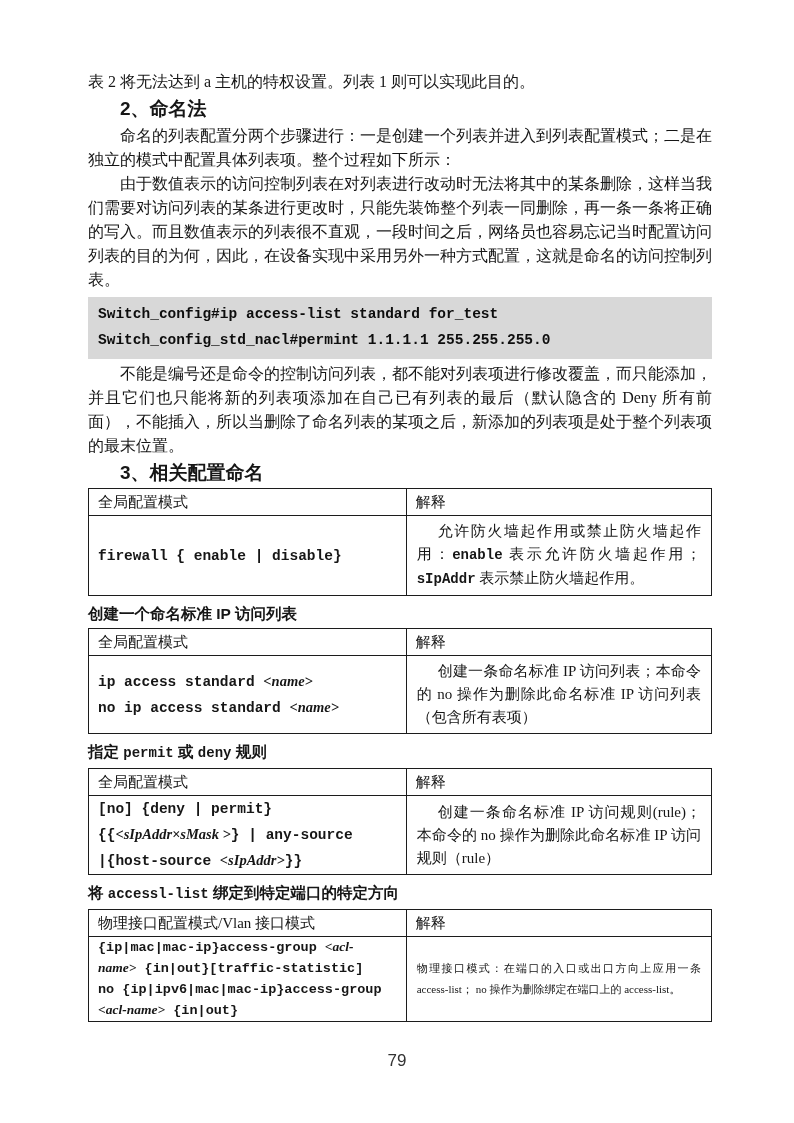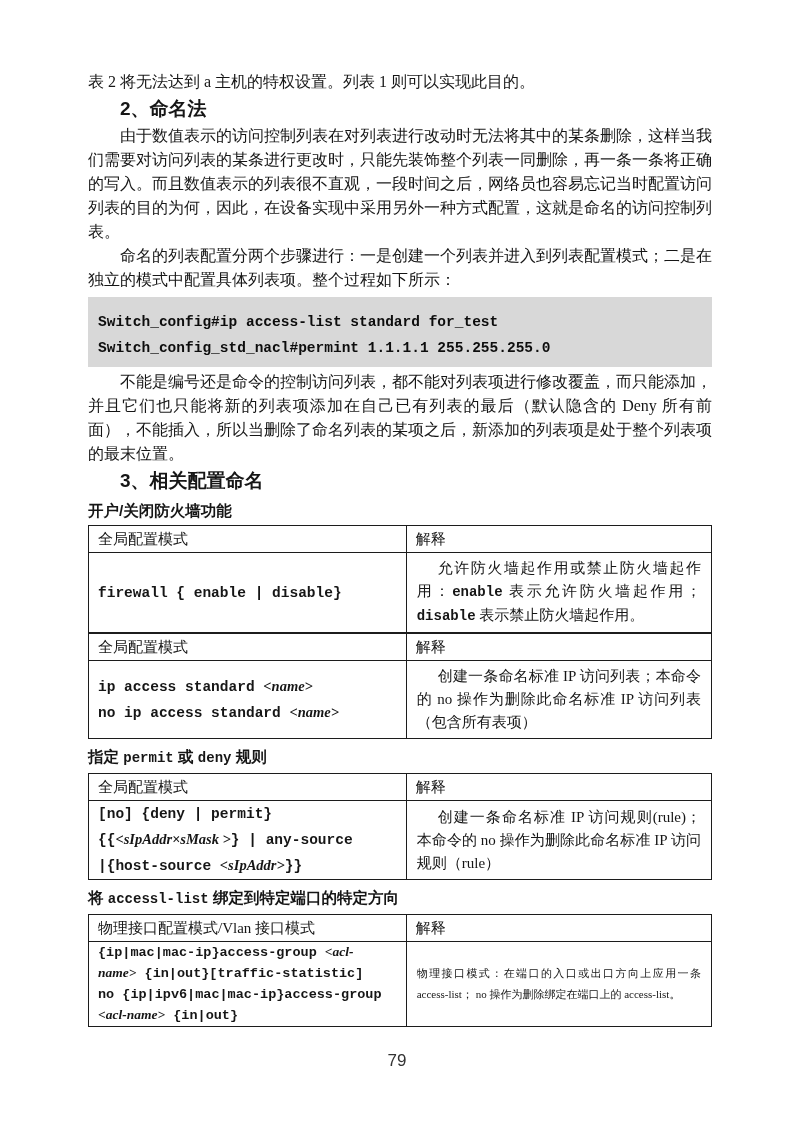--- a/index.html
+++ b/index.html
@@ -9,21 +9,21 @@
     overflow:hidden;
   }
   .content{position:absolute;left:88px;top:70px;width:624px;}
   .para{font-size:16px;line-height:24px;text-align:justify;margin:0;}
   .para.indent{text-indent:2em;}
   .sub-heading{
     font-family:"Liberation Sans","DejaVu Sans",sans-serif;font-weight:bold;
     font-size:19px;line-height:25px;margin:2px 0 3px 32px;
   }
   .code-block{
-    background:var(--code_bg,#d8d8d8);margin:5px 0 3px 0;padding:12px 10px 6px 10px;
+    background:var(--code_bg,#d8d8d8);margin:5px 0 3px 0;padding:4px 10px 6px 10px;
   }
   .code-line{
     font-family:"Liberation Mono","DejaVu Sans Mono",monospace;font-weight:bold;
     font-size:14.5px;line-height:26px;white-space:pre;color:#0d0d0d;
   }
   .table-title{
     font-family:"Liberation Sans","DejaVu Sans",sans-serif;font-weight:bold;
     font-size:15.5px;line-height:21px;margin:7px 0 4px 0;
   }
   .table-title .tcode{
@@ -61,52 +61,52 @@
 </style>
 </head>
 <body>
 
 <div class="content">
 
   <p class="para">表 2 将无法达到 a 主机的特权设置。列表 1 则可以实现此目的。</p>
 
   <h3 class="sub-heading">2、命名法</h3>
 
+  <p class="para indent">命名的列表配置分两个步骤进行：一是创建一个列表并进入到列表配置模式；二是在独立的模式中配置具体列表项。整个过程如下所示：</p>
   <p class="para indent">由于数值表示的访问控制列表在对列表进行改动时无法将其中的某条删除，这样当我们需要对访问列表的某条进行更改时，只能先装饰整个列表一同删除，再一条一条将正确的写入。而且数值表示的列表很不直观，一段时间之后，网络员也容易忘记当时配置访问列表的目的为何，因此，在设备实现中采用另外一种方式配置，这就是命名的访问控制列表。</p>
-  <p class="para indent">命名的列表配置分两个步骤进行：一是创建一个列表并进入到列表配置模式；二是在独立的模式中配置具体列表项。整个过程如下所示：</p>
 
   <div class="code-block">
     <div class="code-line">Switch_config#ip access-list standard for_test</div>
     <div class="code-line">Switch_config_std_nacl#permint 1.1.1.1 255.255.255.0</div>
   </div>
 
   <p class="para indent">不能是编号还是命令的控制访问列表，都不能对列表项进行修改覆盖，而只能添加，并且它们也只能将新的列表项添加在自己已有列表的最后（默认隐含的 Deny 所有前面），不能插入，所以当删除了命名列表的某项之后，新添加的列表项是处于整个列表项的最末位置。</p>
 
   <h3 class="sub-heading">3、相关配置命名</h3>
 
-  <h4 class="table-title"><span>开户/关闭防火墙功能</span></h4>
   <table class="cfg">
     <colgroup>
         <col class="c1">
         <col class="c2">
       </colgroup>
     <tbody>
         <tr>
       <th>全局配置模式</th>
       <th>解释</th>
     </tr>
     <tr>
       <td class="cmd">
         <div class="cmd-line"><span class="code">firewall { enable | disable}</span></div>
       </td>
-      <td class="desc indent1"><span>允许防火墙起作用或禁止防火墙起作用：</span><span class="code-run">enable</span><span> 表示允许防火墙起作用； </span><span class="code-run">disable</span><span> 表示禁止防火墙起作用。</span></td>
+      <td class="desc indent1"><span>允许防火墙起作用或禁止防火墙起作用：</span><span class="code-run">enable</span><span> 表示允许防火墙起作用； </span><span class="code-run">sIpAddr</span><span> 表示禁止防火墙起作用。</span></td>
     </tr>
   </tbody>
     </table>
 
+  <h4 class="table-title"><span>创建一个命名标准 IP 访问列表</span></h4>
   <table class="cfg">
     <colgroup>
         <col class="c1">
         <col class="c2">
       </colgroup>
     <tbody>
         <tr>
       <th>全局配置模式</th>
       <th>解释</th>
     </tr>

